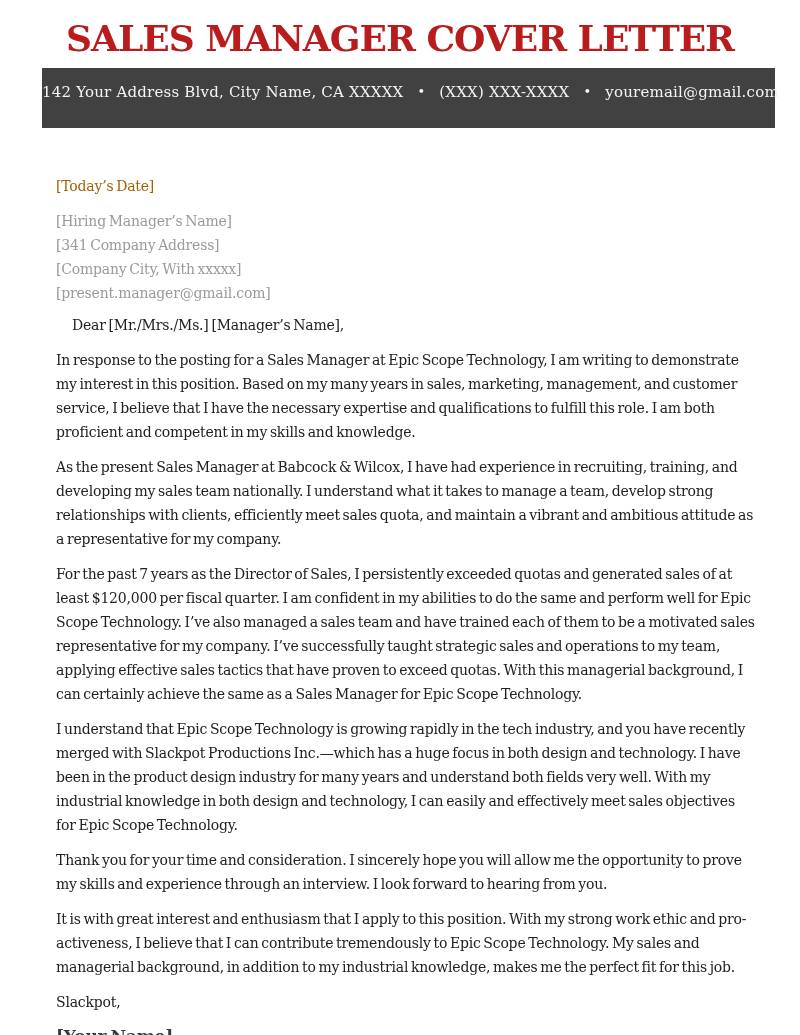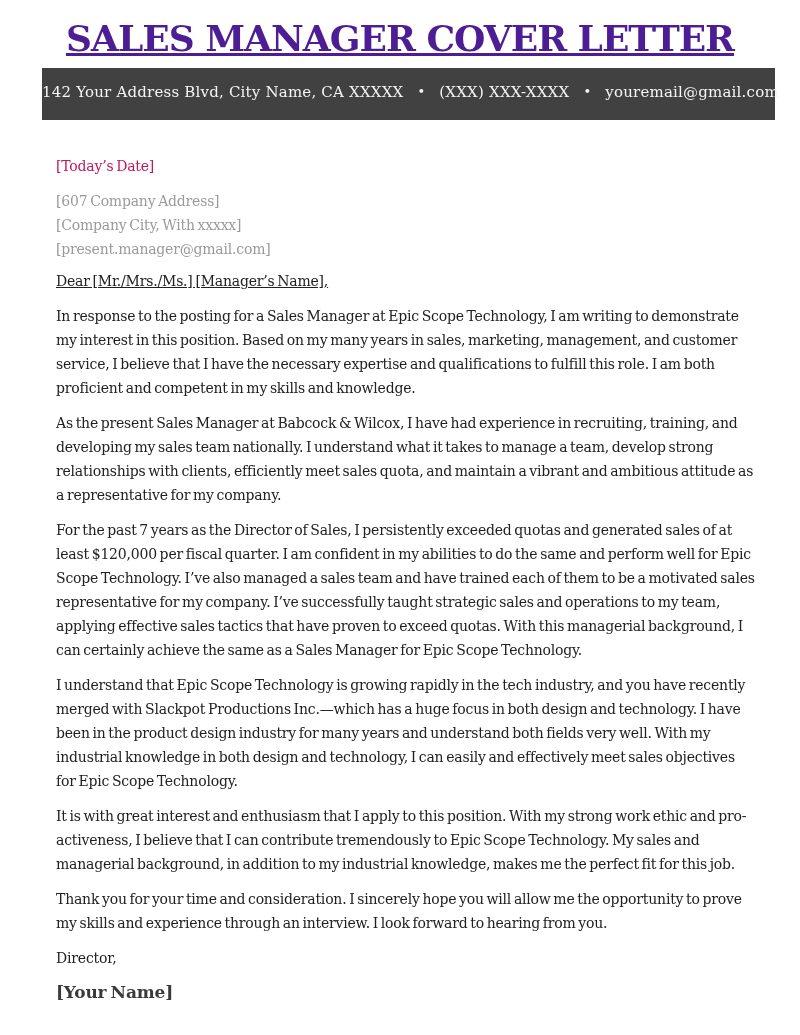--- a/index.html
+++ b/index.html
@@ -17,27 +17,26 @@
     color: #222222;
   }
   .title {
     margin: 16px auto 0 auto;
     text-align: center;
     font-family: "DejaVu Serif", serif;
     font-weight: bold;
     font-size: 36px;
     line-height: 44px;
     letter-spacing: -1px;
-    color: #4c1d95;
+    color: #b91c1c;
     white-space: nowrap;
-    text-decoration: underline;
   }
   .contact-bar {
     margin: 8px 25px 0 42px;
-    height: 52px;
+    height: 60px;
     line-height: 48px;
     background: #414141;
     color: #f5f5f5;
     text-align: center;
     font-size: 15px;
     letter-spacing: 0.2px;
     white-space: nowrap;
   }
   .contact-bar .sep {
     display: inline-block;
@@ -48,36 +47,35 @@
   }
   .content {
     padding: 30px 44px 0 56px;
     font-size: 14px;
     line-height: 24px;
     letter-spacing: -0.2px;
     word-spacing: -1.5px;
     color: #212121;
   }
   .date-line {
-    margin: 4px 0 10px 0;
+    margin: 16px 0 10px 0;
     line-height: 25px;
-    color: #be185d;
+    color: #a16207;
   }
   .recipient-block {
     margin: 0 0 8px 0;
   }
   .recipient-block p {
     margin: 0;
     line-height: 24px;
     color: #9a9a9a;
   }
   .greeting {
-    margin: 0 0 11px 0;
+    margin: 0 0 11px 16px;
     line-height: 24px;
-    text-decoration: underline;
   }
   .para {
     margin: 9px 0 11px 0;
   }
   .closing {
     margin: 0 0 8px 0;
   }
   .signature {
     margin: 0;
     font-weight: bold;
@@ -96,37 +94,38 @@
 
   <div class="contact-bar">
     <span>142 Your Address Blvd, City Name, CA XXXXX</span><span class="sep">•</span><span>(XXX) XXX-XXXX</span><span class="sep">•</span><span>youremail@gmail.com</span>
   </div>
 
   <div class="content">
 
     <p class="date-line">[Today’s Date]</p>
 
     <div class="recipient-block">
-      <p>[607 Company Address]</p>
+      <p>[Hiring Manager’s Name]</p>
+      <p>[341 Company Address]</p>
       <p>[Company City, With xxxxx]</p>
       <p>[present.manager@gmail.com]</p>
     </div>
 
     <p class="greeting">Dear [Mr./Mrs./Ms.] [Manager’s Name],</p>
 
     <p class="para">In response to the posting for a Sales Manager at Epic Scope Technology, I am writing to demonstrate my interest in this position. Based on my many years in sales, marketing, management, and customer service, I believe that I have the necessary expertise and qualifications to fulfill this role. I am both proficient and competent in my skills and knowledge.</p>
 
     <p class="para">As the present Sales Manager at Babcock &amp; Wilcox, I have had experience in recruiting, training, and developing my sales team nationally. I understand what it takes to manage a team, develop strong relationships with clients, efficiently meet sales quota, and maintain a vibrant and ambitious attitude as a representative for my company.</p>
 
     <p class="para">For the past 7 years as the Director of Sales, I persistently exceeded quotas and generated sales of at least $120,000 per fiscal quarter. I am confident in my abilities to do the same and perform well for Epic Scope Technology. I’ve also managed a sales team and have trained each of them to be a motivated sales representative for my company. I’ve successfully taught strategic sales and operations to my team, applying effective sales tactics that have proven to exceed quotas. With this managerial background, I can certainly achieve the same as a Sales Manager for Epic Scope Technology.</p>
 
     <p class="para">I understand that Epic Scope Technology is growing rapidly in the tech industry, and you have recently merged with Slackpot Productions Inc.—which has a huge focus in both design and technology. I have been in the product design industry for many years and understand both fields very well. With my industrial knowledge in both design and technology, I can easily and effectively meet sales objectives for Epic Scope Technology.</p>
 
+    <p class="para">Thank you for your time and consideration. I sincerely hope you will allow me the opportunity to prove my skills and experience through an interview. I look forward to hearing from you.</p>
+
     <p class="para">It is with great interest and enthusiasm that I apply to this position. With my strong work ethic and pro-activeness, I believe that I can contribute tremendously to Epic Scope Technology. My sales and managerial background, in addition to my industrial knowledge, makes me the perfect fit for this job.</p>
 
-    <p class="para">Thank you for your time and consideration. I sincerely hope you will allow me the opportunity to prove my skills and experience through an interview. I look forward to hearing from you.</p>
-
-    <p class="closing">Director,</p>
+    <p class="closing">Slackpot,</p>
 
     <p class="signature">[Your Name]</p>
 
   </div>
 </div>
 
 </body></html>

